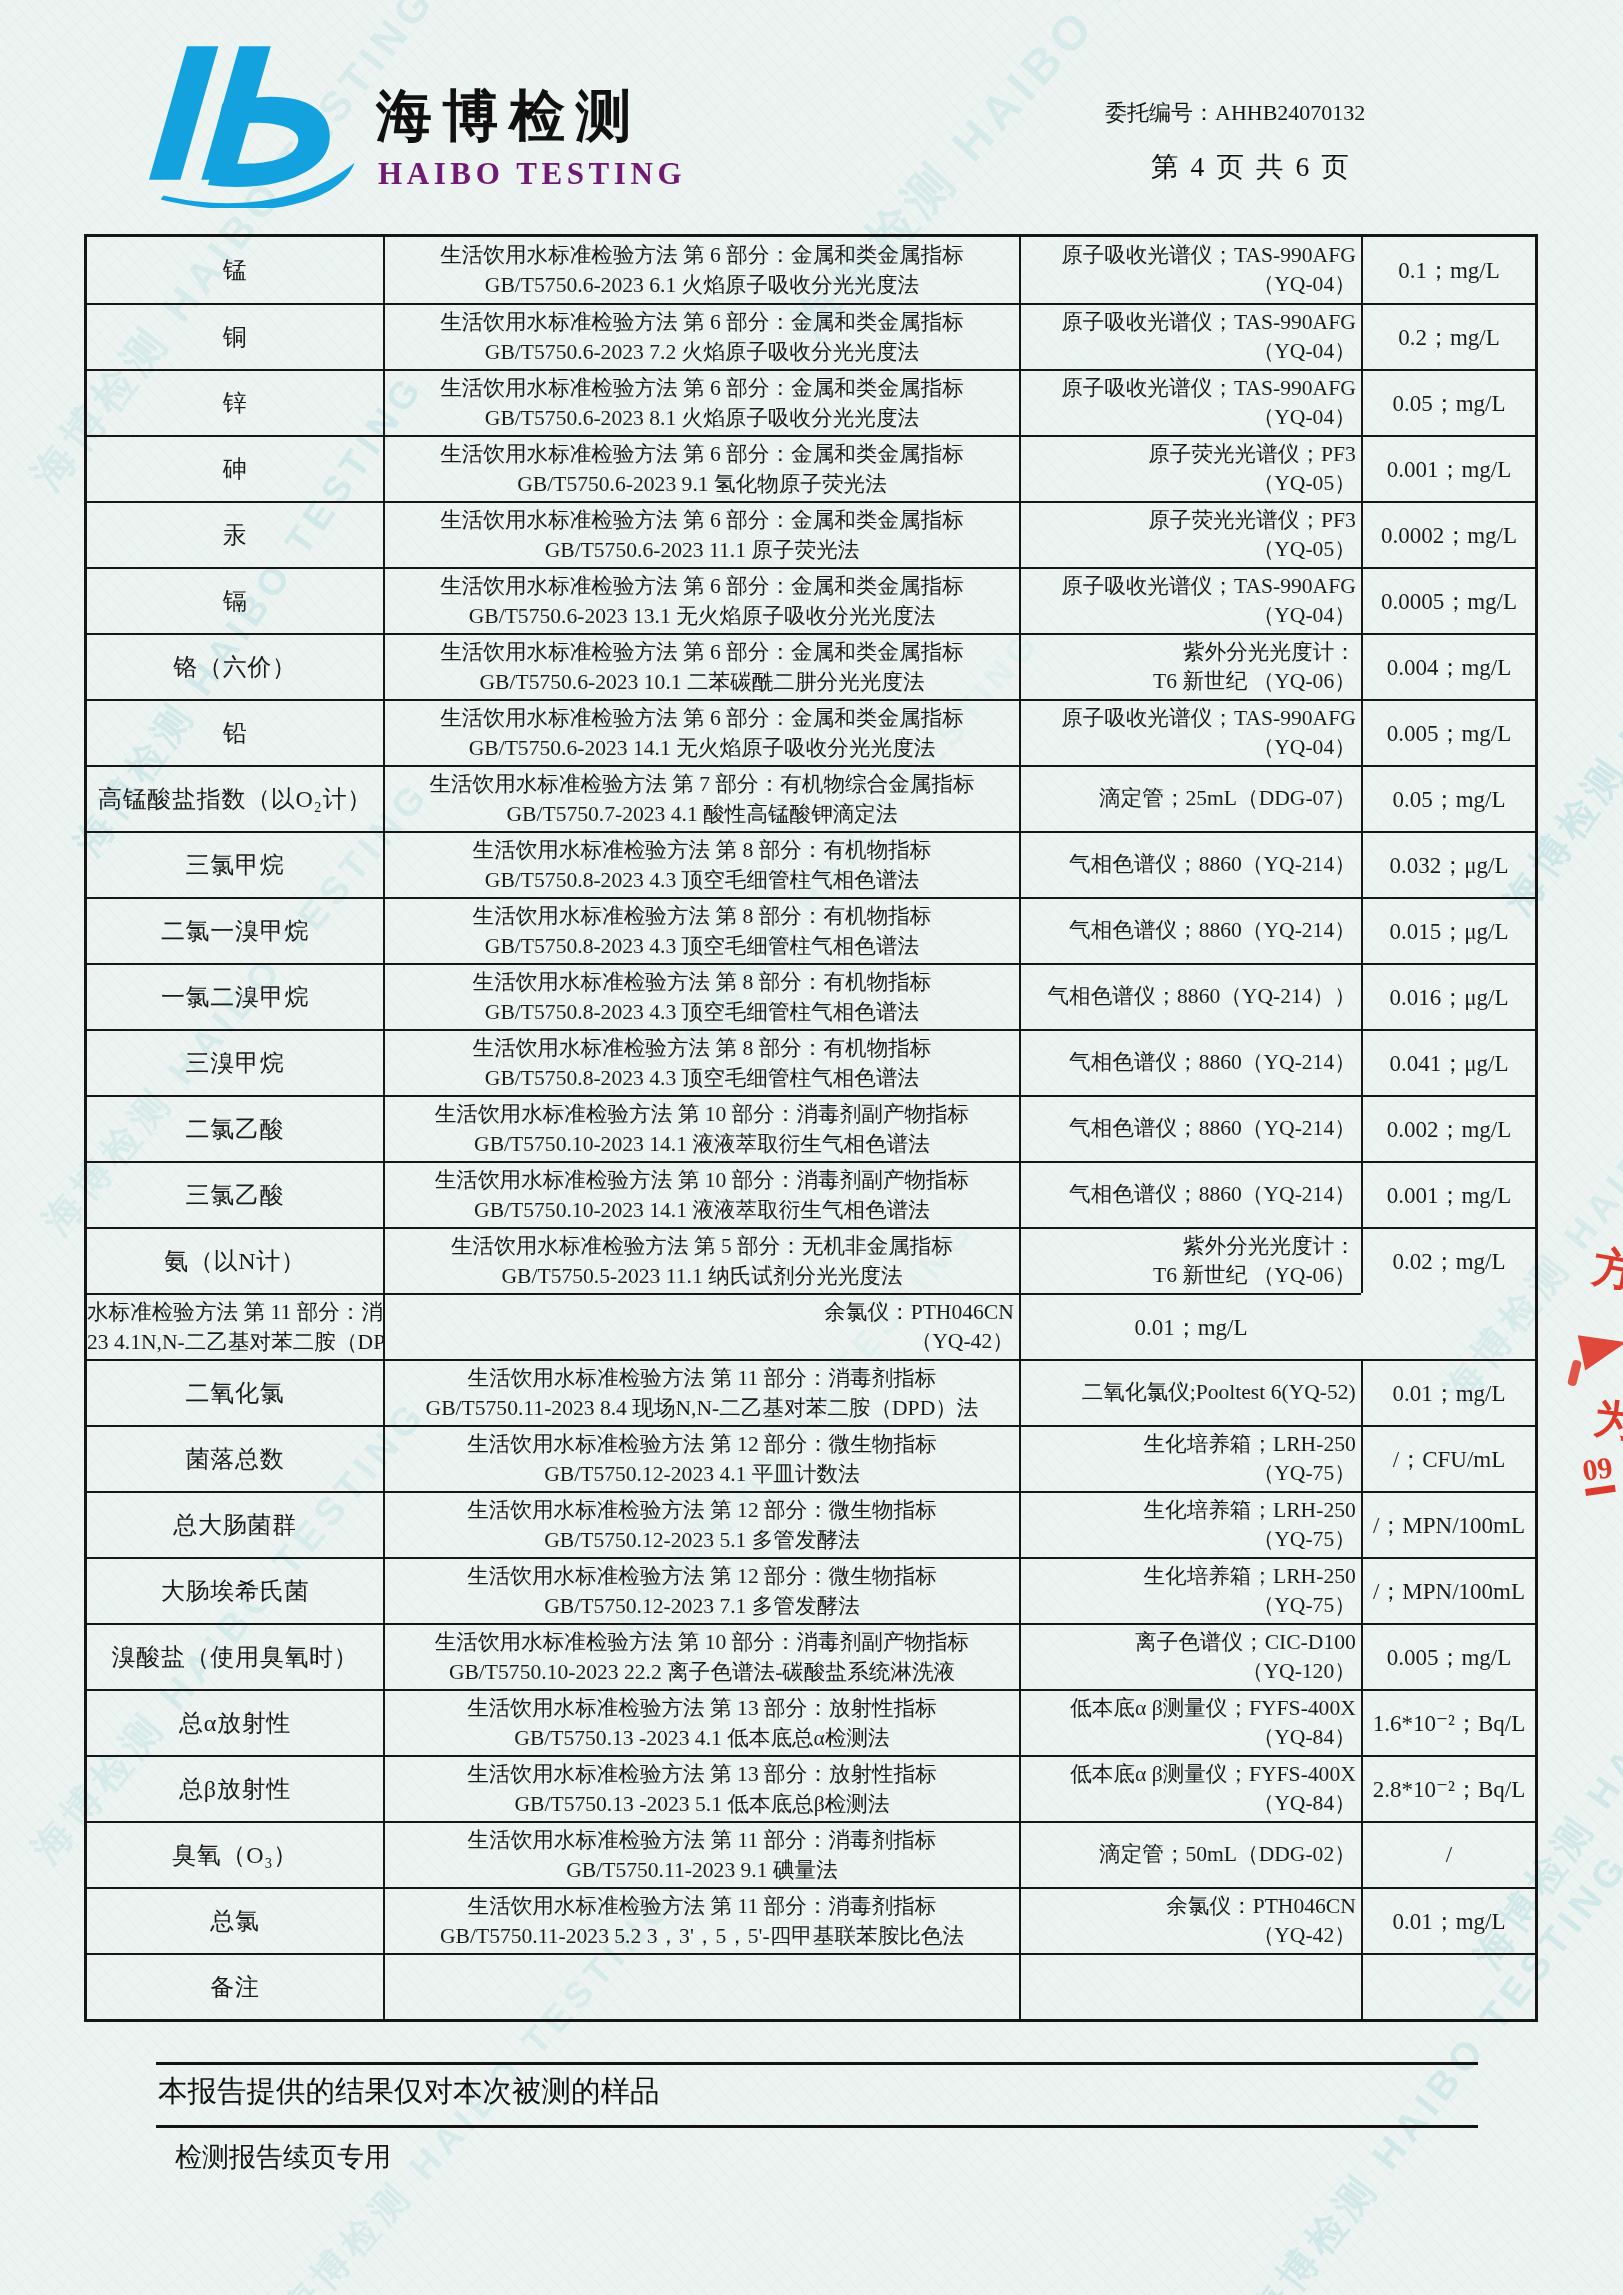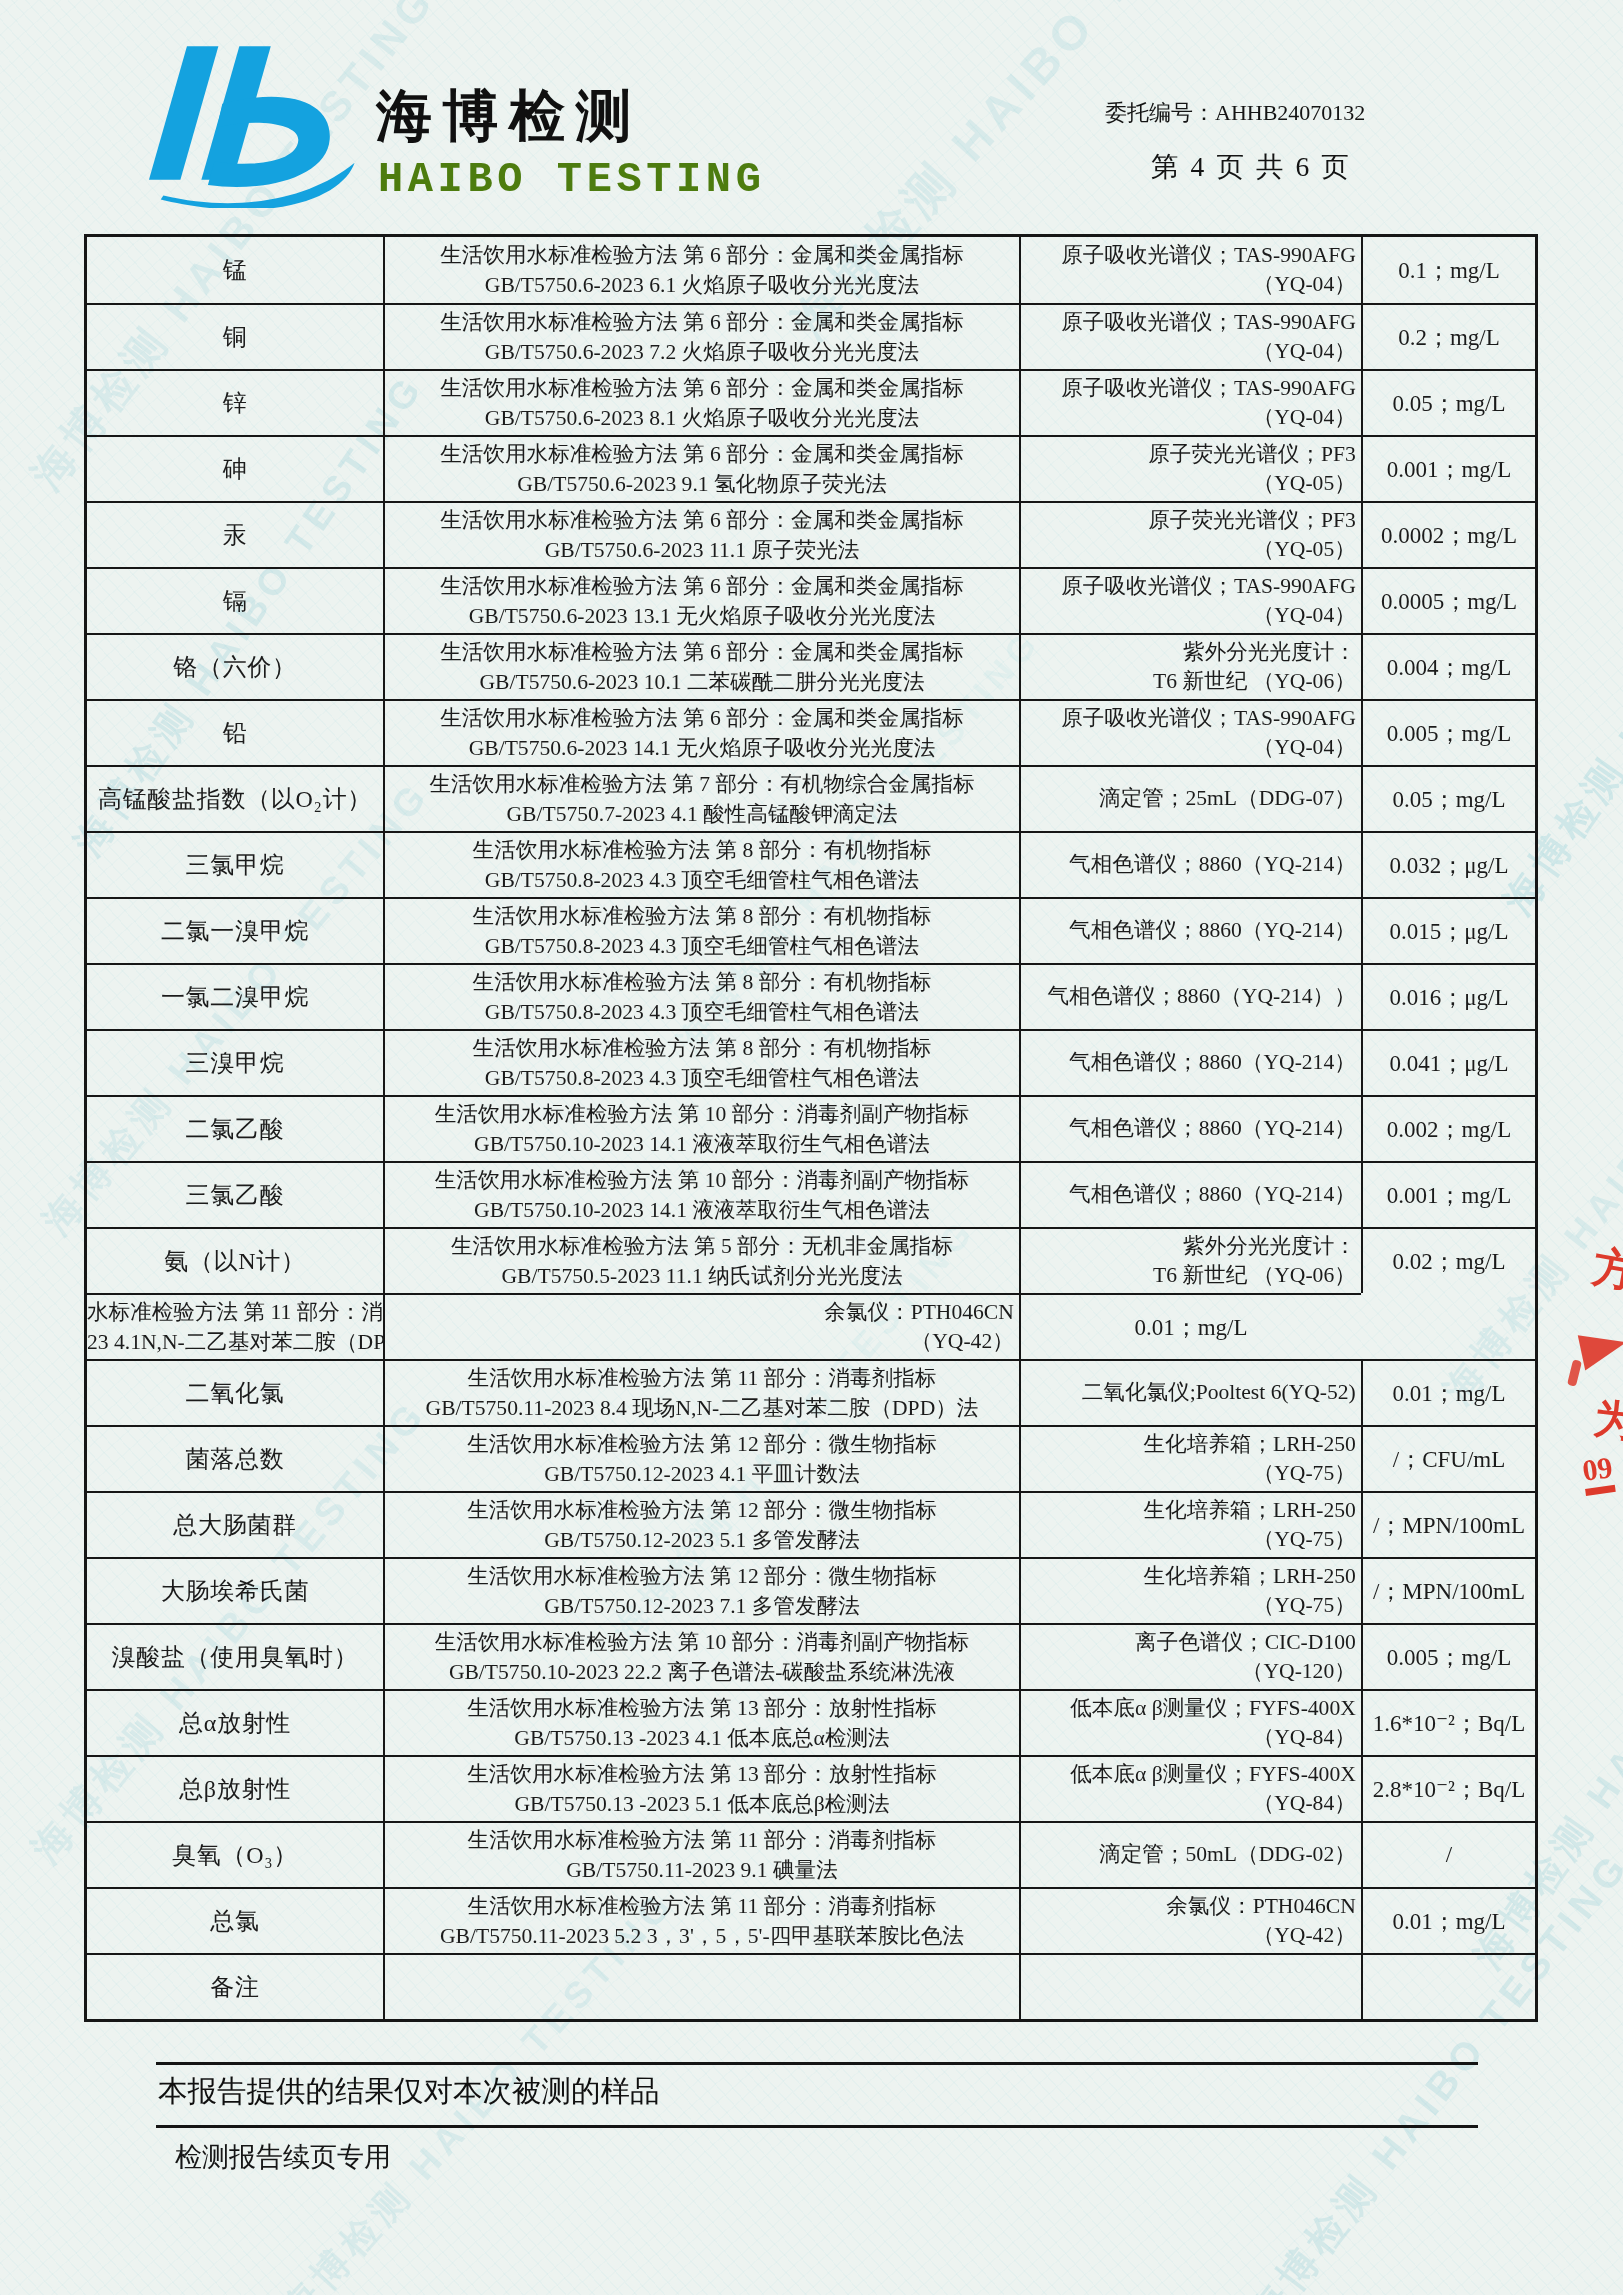--- a/index.html
+++ b/index.html
@@ -35,22 +35,22 @@
   .wm:nth-child(11){top:818px;left:589px;font-size:35px;transform:rotate(-50deg);color:rgba(92,185,200,0.08);}
   .wm:nth-child(12){top:1407px;left:524px;font-size:35px;transform:rotate(-50deg);color:rgba(92,185,200,0.08);}
 
   
   .logo-box{position:absolute;left:124px;top:41px;width:249px;height:167px;}
   .brand-cn{
     position:absolute;left:376px;top:79px;font-size:56px;font-weight:bold;
     letter-spacing:10.5px;color:#101010;font-family:"Liberation Sans","DejaVu Sans",sans-serif;
   }
   .brand-en{
-    position:absolute;left:378px;top:156px;font-size:42px;font-weight:bold;
-    letter-spacing:4.6px;color:#4d7c0f;font-family:Liberation Mono, monospace;
+    position:absolute;left:378px;top:156px;font-size:31px;font-weight:bold;
+    letter-spacing:4.6px;color:#701a75;font-family:Liberation Serif, serif;
   }
   .hdr-right{position:absolute;left:1105px;top:98px;font-size:22px;color:#141414;}
   .hdr-page{position:absolute;left:1151px;top:149px;font-size:27.5px;color:#141414;letter-spacing:2.6px;}
 
   
   .tbl{
     position:absolute;left:84px;top:234px;width:1454px;
     border:3.3px solid #161616;box-sizing:border-box;
   }
   .trow{display:grid;grid-template-columns:296px 636px 342px auto;height:66px;}

